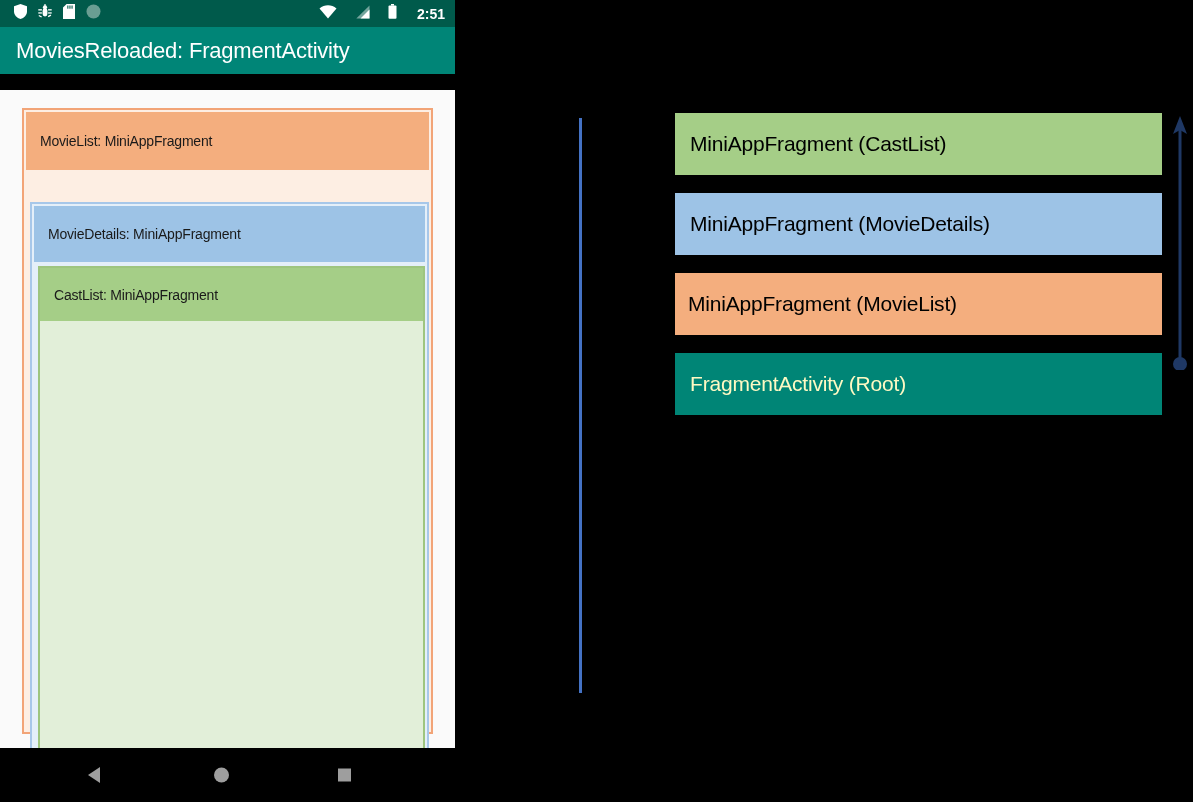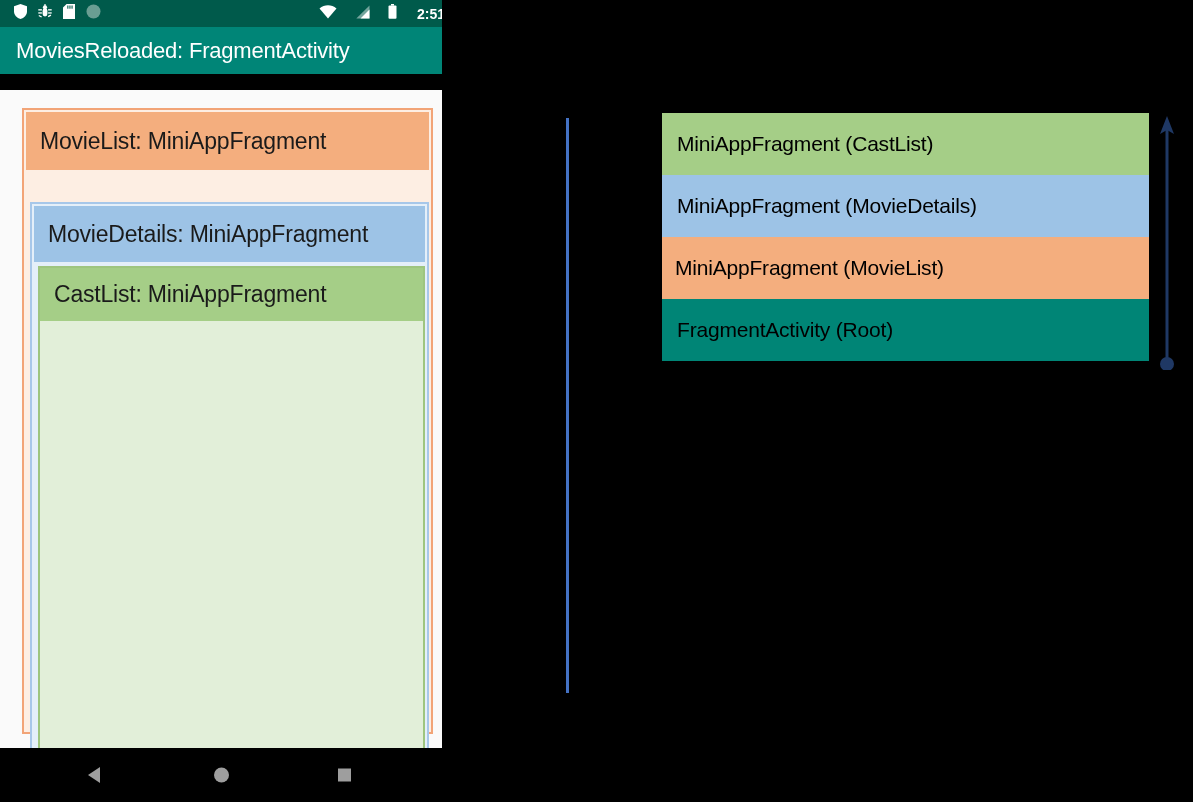--- a/index.html
+++ b/index.html
@@ -83,21 +83,21 @@
   .frag-outer { border: 2px solid #f2a477; background: #fdeee3; padding: 2px; }
   .frag-mid   { border: 2px solid #a7c7e9; background: #e4eff9; padding: 2px; }
   .frag-inner { border: 2px solid #9ec57f; background: #e2efd9; padding: 0; }
 
   .frag-header {
     box-sizing: border-box;
     width: 100%;
     display: flex;
     align-items: center;
     color: #1a1a1a;
-    font-size: 23px;
+    font-size: 14px;
     letter-spacing: -0.2px;
     white-space: nowrap;
   }
   .hdr-orange { height: 58px; background: #f4ae7e; padding-left: 14px; }
   .hdr-blue   { height: 56px; background: #9dc3e6; padding-left: 14px; }
   .hdr-green  { height: 53px; background: #a5ce87; padding-left: 14px; }
 
   .frag-body { width: 100%; }
   .body-outer { height: calc(100% - 58px); padding: 4px 0 0 4px; box-sizing: border-box; margin-top: 28px; }
   .body-mid   { height: calc(100% - 56px); padding: 4px 0 0 4px; box-sizing: border-box; text-align: right; }
@@ -135,21 +135,21 @@
     background: #9e9e9e;
   }
   .sq-recent {
     width: 13px; height: 13px;
     background: #9e9e9e;
   }
 
   
   #diagram {
     position: absolute;
-    left: 442px; top: 0;
+    left: 455px; top: 0;
     width: 738px;
     height: 802px;
     background: #000000;
   }
   #divider-line {
     position: absolute;
     left: 124px;
     top: 118px;
     width: 3px;
     height: 575px;
@@ -165,21 +165,21 @@
     box-sizing: border-box;
     width: 487px;
     height: 62px;
     display: flex;
     align-items: center;
     padding-left: 15px;
     font-size: 21px;
     letter-spacing: -0.2px;
     white-space: nowrap;
   }
-  .stack-box + .stack-box { margin-top: 0; }
+  .stack-box + .stack-box { margin-top: 18px; }
 
   #arrow-up {
     position: absolute;
     left: 714px;
     top: 110px;
     width: 22px;
     height: 260px;
   }
 </style>
 </head>
@@ -301,21 +301,21 @@
   <div id="stack">
     <div class="stack-box" style="background:#a5ce87;color:#000000;">
       <span>MiniAppFragment (CastList)</span>
     </div>
     <div class="stack-box" style="background:#9dc3e6;color:#000000;">
       <span>MiniAppFragment (MovieDetails)</span>
     </div>
     <div class="stack-box" style="background:#f4ae7e;color:#000000;padding-left:13px;">
       <span>MiniAppFragment (MovieList)</span>
     </div>
-    <div class="stack-box" style="background:#008576;color:#000000;">
+    <div class="stack-box" style="background:#008576;color:#fef9c3;">
       <span>FragmentActivity (Root)</span>
     </div>
   </div>
 
   <svg id="arrow-up" viewBox="0 0 22 260">
     <line x1="11" y1="255" x2="11" y2="18" stroke="#1f3864" stroke-width="3"></line>
     <path d="M11 6 L18 24 L11 20 L4 24 Z" fill="#1f3864"></path>
     <circle cx="11" cy="254" r="7" fill="#1f3864"></circle>
   </svg>
 

